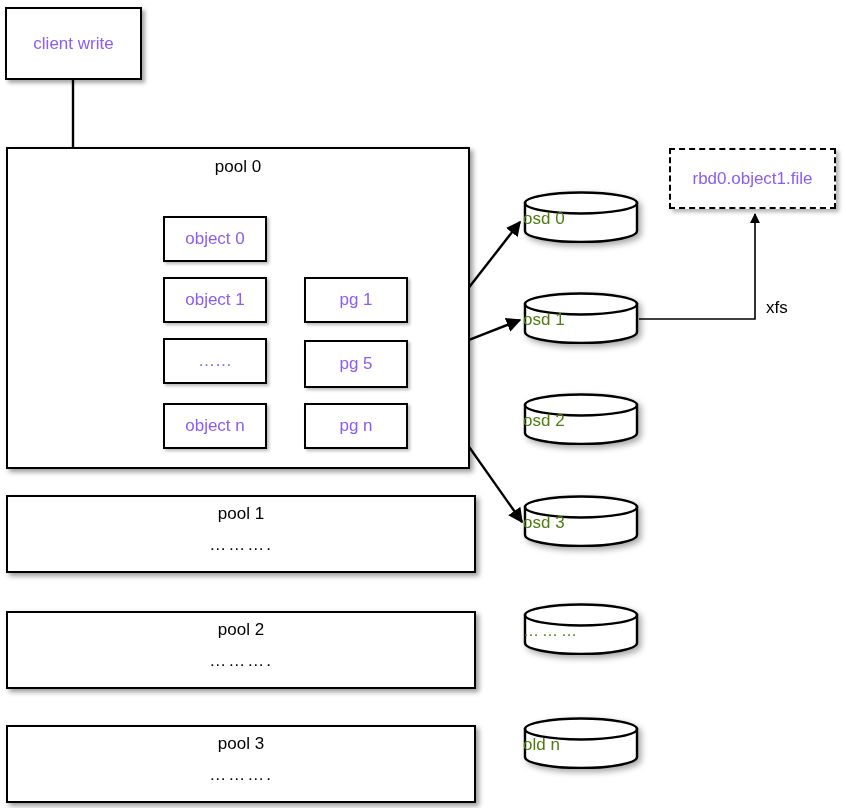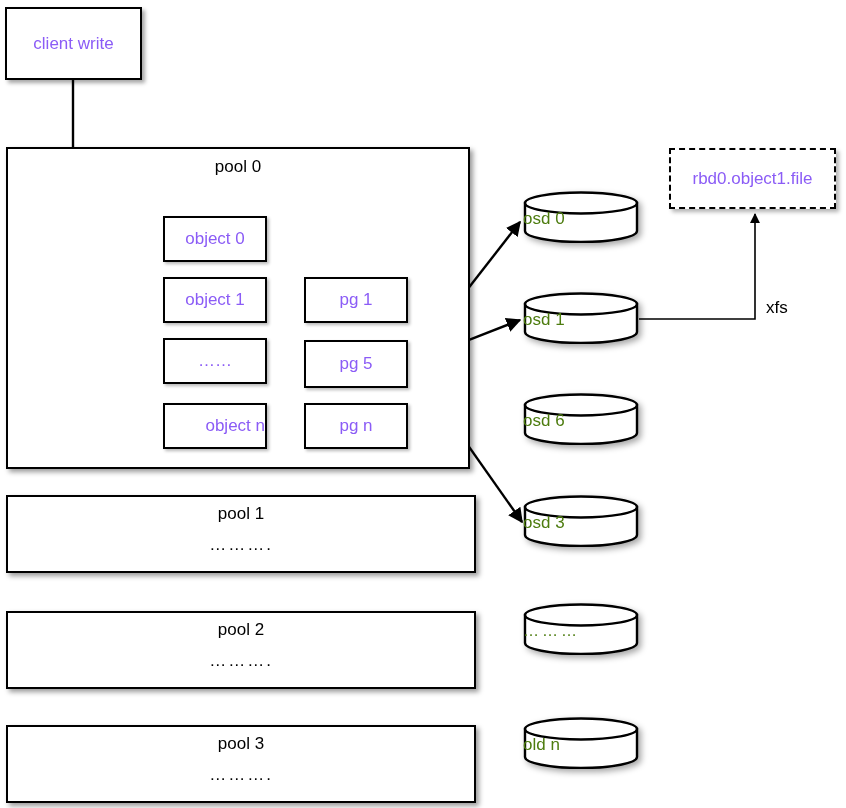--- a/index.html
+++ b/index.html
@@ -153,21 +153,21 @@
 
   <div class="box thin" style="left:163px; top:216px; width:104px; height:46px;">
     <span>object 0</span>
   </div>
   <div class="box thin" style="left:163px; top:277px; width:104px; height:46px;">
     <span>object 1</span>
   </div>
   <div class="box thin" style="left:163px; top:338px; width:104px; height:46px;">
     <span>……</span>
   </div>
-  <div class="box thin" style="left:163px; top:403px; width:104px; height:46px;justify-content:flex-end;">
+  <div class="box thin" style="left:163px; top:403px; width:104px; height:46px;">
     <span>object n</span>
   </div>
 
   <div class="box thin" style="left:304px; top:277px; width:104px; height:46px;">
     <span>pg 1</span>
   </div>
   <div class="box thin" style="left:304px; top:340px; width:104px; height:48px;">
     <span>pg 5</span>
   </div>
   <div class="box thin" style="left:304px; top:403px; width:104px; height:46px;">
@@ -203,21 +203,21 @@
       <ellipse cx="58" cy="12" rx="56" ry="10.5" fill="#fff" stroke="#000" stroke-width="2.4"></ellipse>
     </svg>
     <div class="cyl-label">osd 1</div>
   </div>
 
   <div class="cyl" style="left:523px; top:393px; width:116px; height:52px;">
     <svg width="116" height="52" viewBox="0 0 116 52">
       <path d="M2,12 L2,40 A56,11 0 0 0 114,40 L114,12 Z" fill="#fff" stroke="#000" stroke-width="2.4"></path>
       <ellipse cx="58" cy="12" rx="56" ry="10.5" fill="#fff" stroke="#000" stroke-width="2.4"></ellipse>
     </svg>
-    <div class="cyl-label">osd 6</div>
+    <div class="cyl-label">osd 2</div>
   </div>
 
   <div class="cyl" style="left:523px; top:495px; width:116px; height:52px;">
     <svg width="116" height="52" viewBox="0 0 116 52">
       <path d="M2,12 L2,40 A56,11 0 0 0 114,40 L114,12 Z" fill="#fff" stroke="#000" stroke-width="2.4"></path>
       <ellipse cx="58" cy="12" rx="56" ry="10.5" fill="#fff" stroke="#000" stroke-width="2.4"></ellipse>
     </svg>
     <div class="cyl-label">osd 3</div>
   </div>
 

